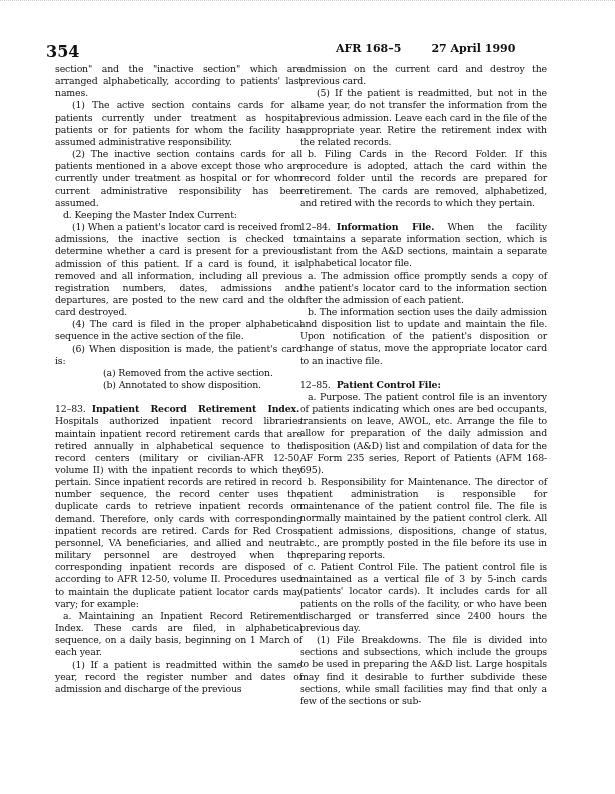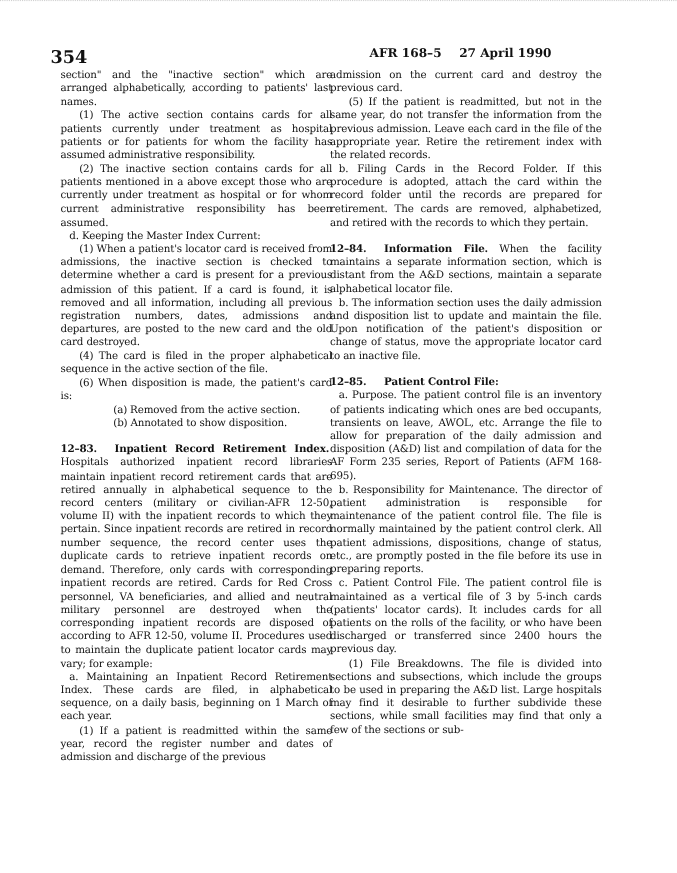--- a/index.html
+++ b/index.html
@@ -1,31 +1,31 @@
 <!DOCTYPE html>
 <html><head>
 <meta charset="utf-8">
 <style>
   html, body { margin: 0; padding: 0; background: #ffffff; }
   body { width: 615px; height: 794px; position: relative; overflow: hidden;
          font-family: "DejaVu Serif", "Liberation Serif", serif; color: #111; }
   .page-num { position: absolute; left: 46px; top: 42px; font-weight: bold; font-size: 16px; }
   .running-head { position: absolute; left: 336px; top: 42px; font-weight: bold; font-size: 11px; }
-  .running-head span.date { margin-left: 16px; }
+  .running-head span.date { margin-left: 30px; }
   .col { position: absolute; top: 63px; width: 247px; font-size: 9.4px; line-height: 12.15px;
          text-align: justify; hyphens: manual; letter-spacing: -0.15px; }
   .col-left { left: 55px; }
   .col-right { left: 300px; }
   .col p { margin: 0; }
   .ind1 { text-indent: 8px; }
   .ind2 { text-indent: 17px; }
   .ind3 { text-indent: 48px; }
   .sec-head { margin-top: 12px !important; }
   .sec-head .h { font-weight: bold; }
-  .sec-head .h-num { font-weight: bold; margin-right: 16px; }
+  .sec-head .h-num { font-weight: normal; margin-right: 6px; }
   .scan-dots { position: absolute; top: 0; left: 0; width: 615px; height: 2px;
                border-top: 1px dotted #cfcfcf; }
 </style>
 </head>
 <body>
 
 <div class="scan-dots"></div>
 
 <div class="page-num">354</div>
 <div class="running-head">
@@ -45,19 +45,20 @@
   <p class="sec-head"><span class="h-num">12–83.</span><span class="h">Inpatient Record Retirement Index.</span>&nbsp; <span>Hospitals authorized inpatient record libraries maintain inpatient record retirement cards that are retired annually in alphabetical sequence to the record centers (military or civilian-AFR 12-50, volume II) with the inpatient records to which they pertain. Since inpatient records are retired in record number sequence, the record center uses the duplicate cards to retrieve inpatient records on demand. Therefore, only cards with corresponding inpatient records are retired. Cards for Red Cross personnel, VA beneficiaries, and allied and neutral military personnel are destroyed when the corresponding inpatient records are disposed of according to AFR 12-50, volume II. Procedures used to maintain the duplicate patient locator cards may vary; for example:</span></p>
   <p class="ind1">a.  Maintaining an Inpatient Record Retirement Index. These cards are filed, in alphabetical sequence, on a daily basis, beginning on 1 March of each year.</p>
   <p class="ind2">(1)  If a patient is readmitted within the same year, record the register number and dates of admission and discharge of the previous</p>
 </div>
 
 <div class="col col-right">
   <p>admission on the current card and destroy the previous card.</p>
   <p class="ind2">(5)  If the patient is readmitted, but not in the same year, do not transfer the information from the previous admission. Leave each card in the file of the appropriate year. Retire the retirement index with the related records.</p>
   <p class="ind1">b.  Filing Cards in the Record Folder. If this procedure is adopted, attach the card within the record folder until the records are prepared for retirement. The cards are removed, alphabetized, and retired with the records to which they pertain.</p>
   <p class="sec-head"><span class="h-num">12–84.</span><span class="h">Information File.</span><span> When the facility maintains a separate information section, which is distant from the A&amp;D sections, maintain a separate alphabetical locator file.</span></p>
+  <p class="ind1">a.  The admission office promptly sends a copy of the patient's locator card to the information section after the admission of each patient.</p>
   <p class="ind1">b.  The information section uses the daily admission and disposition list to update and maintain the file. Upon notification of the patient's disposition or change of status, move the appropriate locator card to an inactive file.</p>
   <p class="sec-head"><span class="h-num">12–85.</span><span class="h">Patient Control File:</span></p>
   <p class="ind1">a.  Purpose. The patient control file is an inventory of patients indicating which ones are bed occupants, transients on leave, AWOL, etc. Arrange the file to allow for preparation of the daily admission and disposition (A&amp;D) list and compilation of data for the AF Form 235 series, Report of Patients (AFM 168-695).</p>
   <p class="ind1">b.  Responsibility for Maintenance. The director of patient administration is responsible for maintenance of the patient control file. The file is normally maintained by the patient control clerk. All patient admissions, dispositions, change of status, etc., are promptly posted in the file before its use in preparing reports.</p>
   <p class="ind1">c.  Patient Control File. The patient control file is maintained as a vertical file of 3 by 5-inch cards (patients' locator cards). It includes cards for all patients on the rolls of the facility, or who have been discharged or transferred since 2400 hours the previous day.</p>
   <p class="ind2">(1)  File Breakdowns. The file is divided into sections and subsections, which include the groups to be used in preparing the A&amp;D list. Large hospitals may find it desirable to further subdivide these sections, while small facilities may find that only a few of the sections or sub-</p>
 </div>
 
 </body></html>

